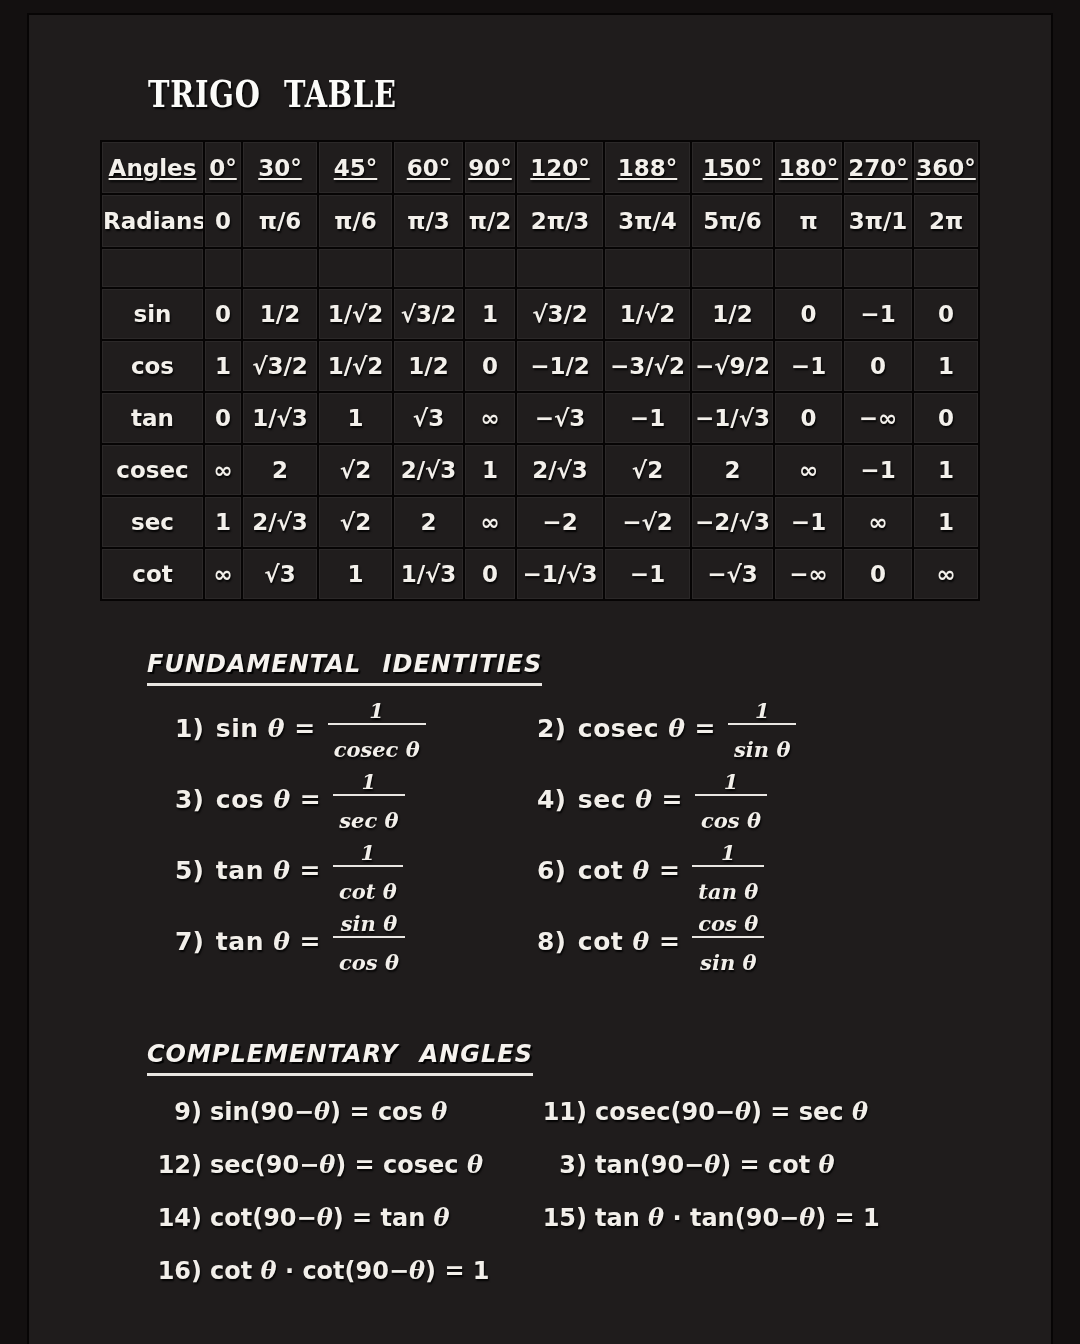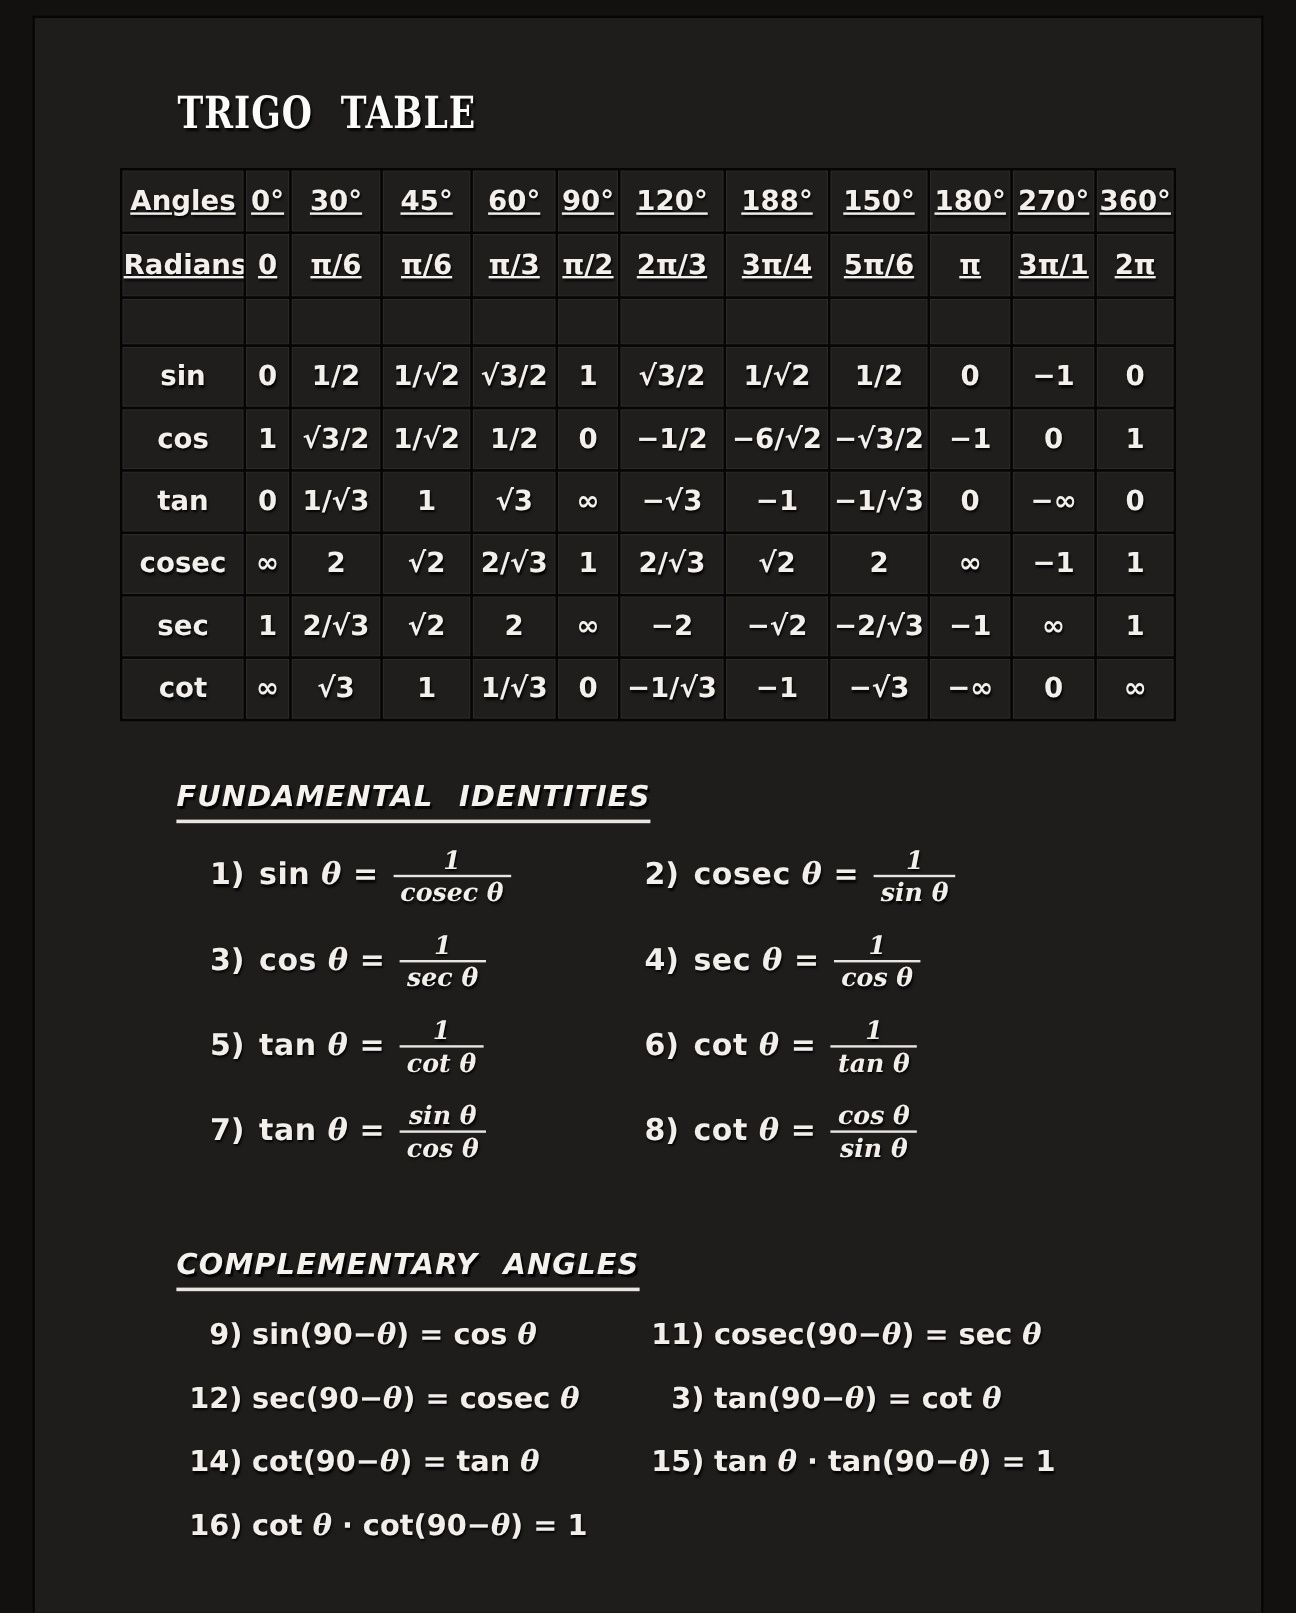--- a/index.html
+++ b/index.html
@@ -29,21 +29,21 @@
   table.trig td{
     border:2px solid #060404;
     box-shadow:inset 0 0 0 1px rgba(255,255,255,0.05);
     background:#201d1d;
     text-align:center;vertical-align:middle;
     font-size:23px;font-weight:bold;color:#f3f0eb;
     text-shadow:1px 2px 2px rgba(0,0,0,0.9);
     overflow:hidden;white-space:nowrap;
   }
   tr.r-head{height:53px;text-decoration:underline;}
-  tr.r-head2{height:54px;text-decoration:underline;}
+  tr.r-head2{height:54px;}
   tr.r-spacer{height:40px;}
   tr.r-data{height:52px;}
   .heading{
     position:absolute;
     font-size:24px;font-weight:bold;letter-spacing:1px;word-spacing:12px;
     color:#f5f2ee;border-bottom:3px solid #e9e6e2;padding-bottom:5px;
     text-shadow:2px 2px 1px rgba(0,0,0,0.9);
     white-space:nowrap;
     font-style:italic;
   }
@@ -53,21 +53,21 @@
     position:absolute;left:175px;top:693px;
     display:grid;grid-template-columns:362px auto;grid-auto-rows:71px;
     align-items:center;
   }
   .fi-item{display:flex;align-items:center;font-size:25px;font-weight:bold;white-space:nowrap;
     text-shadow:1px 2px 2px rgba(0,0,0,0.9);}
   .fi-num{margin-right:12px;}
   .fi-lhs{letter-spacing:0.5px;}
   .frac{display:inline-block;vertical-align:middle;text-align:center;margin-left:12px;transform:translateY(1px);}
   .frac .fnum{display:block;font-family:"DejaVu Serif",serif;font-style:italic;font-weight:bold;font-size:21px;line-height:25px;padding:0 6px;}
-  .frac .fden{display:block;font-family:"DejaVu Serif",serif;font-style:italic;font-weight:bold;font-size:21px;line-height:25px;border-top:2px solid #e9e6e2;padding:0 6px 0 6px;}
+  .frac .fden{display:block;font-family:"DejaVu Serif",serif;font-style:italic;font-weight:bold;font-size:21px;line-height:25px;border-top:2px solid #e9e6e2;padding:12px 6px 0 6px;}
   .ca-grid{
     position:absolute;left:150px;top:1085px;
     display:grid;grid-template-columns:385px auto;grid-auto-rows:53px;
     align-items:center;
   }
   .ca-item{display:flex;align-items:center;font-size:24px;font-weight:bold;white-space:nowrap;
     text-shadow:1px 2px 2px rgba(0,0,0,0.9);}
   .ca-num{display:inline-block;width:52px;text-align:right;margin-right:8px;flex:0 0 auto;}
   .th{font-family:"DejaVu Serif",serif;font-style:italic;font-weight:bold;}
 </style>
@@ -151,22 +151,22 @@
     <td>0</td>
   </tr>
   <tr class="r-data">
     <td>cos</td>
     <td>1</td>
     <td>√3/2</td>
     <td>1/√2</td>
     <td>1/2</td>
     <td>0</td>
     <td>−1/2</td>
-    <td>−6/√2</td>
-    <td>−√3/2</td>
+    <td>−3/√2</td>
+    <td>−√9/2</td>
     <td>−1</td>
     <td>0</td>
     <td>1</td>
   </tr>
   <tr class="r-data">
     <td>tan</td>
     <td>0</td>
     <td>1/√3</td>
     <td>1</td>
     <td>√3</td>

